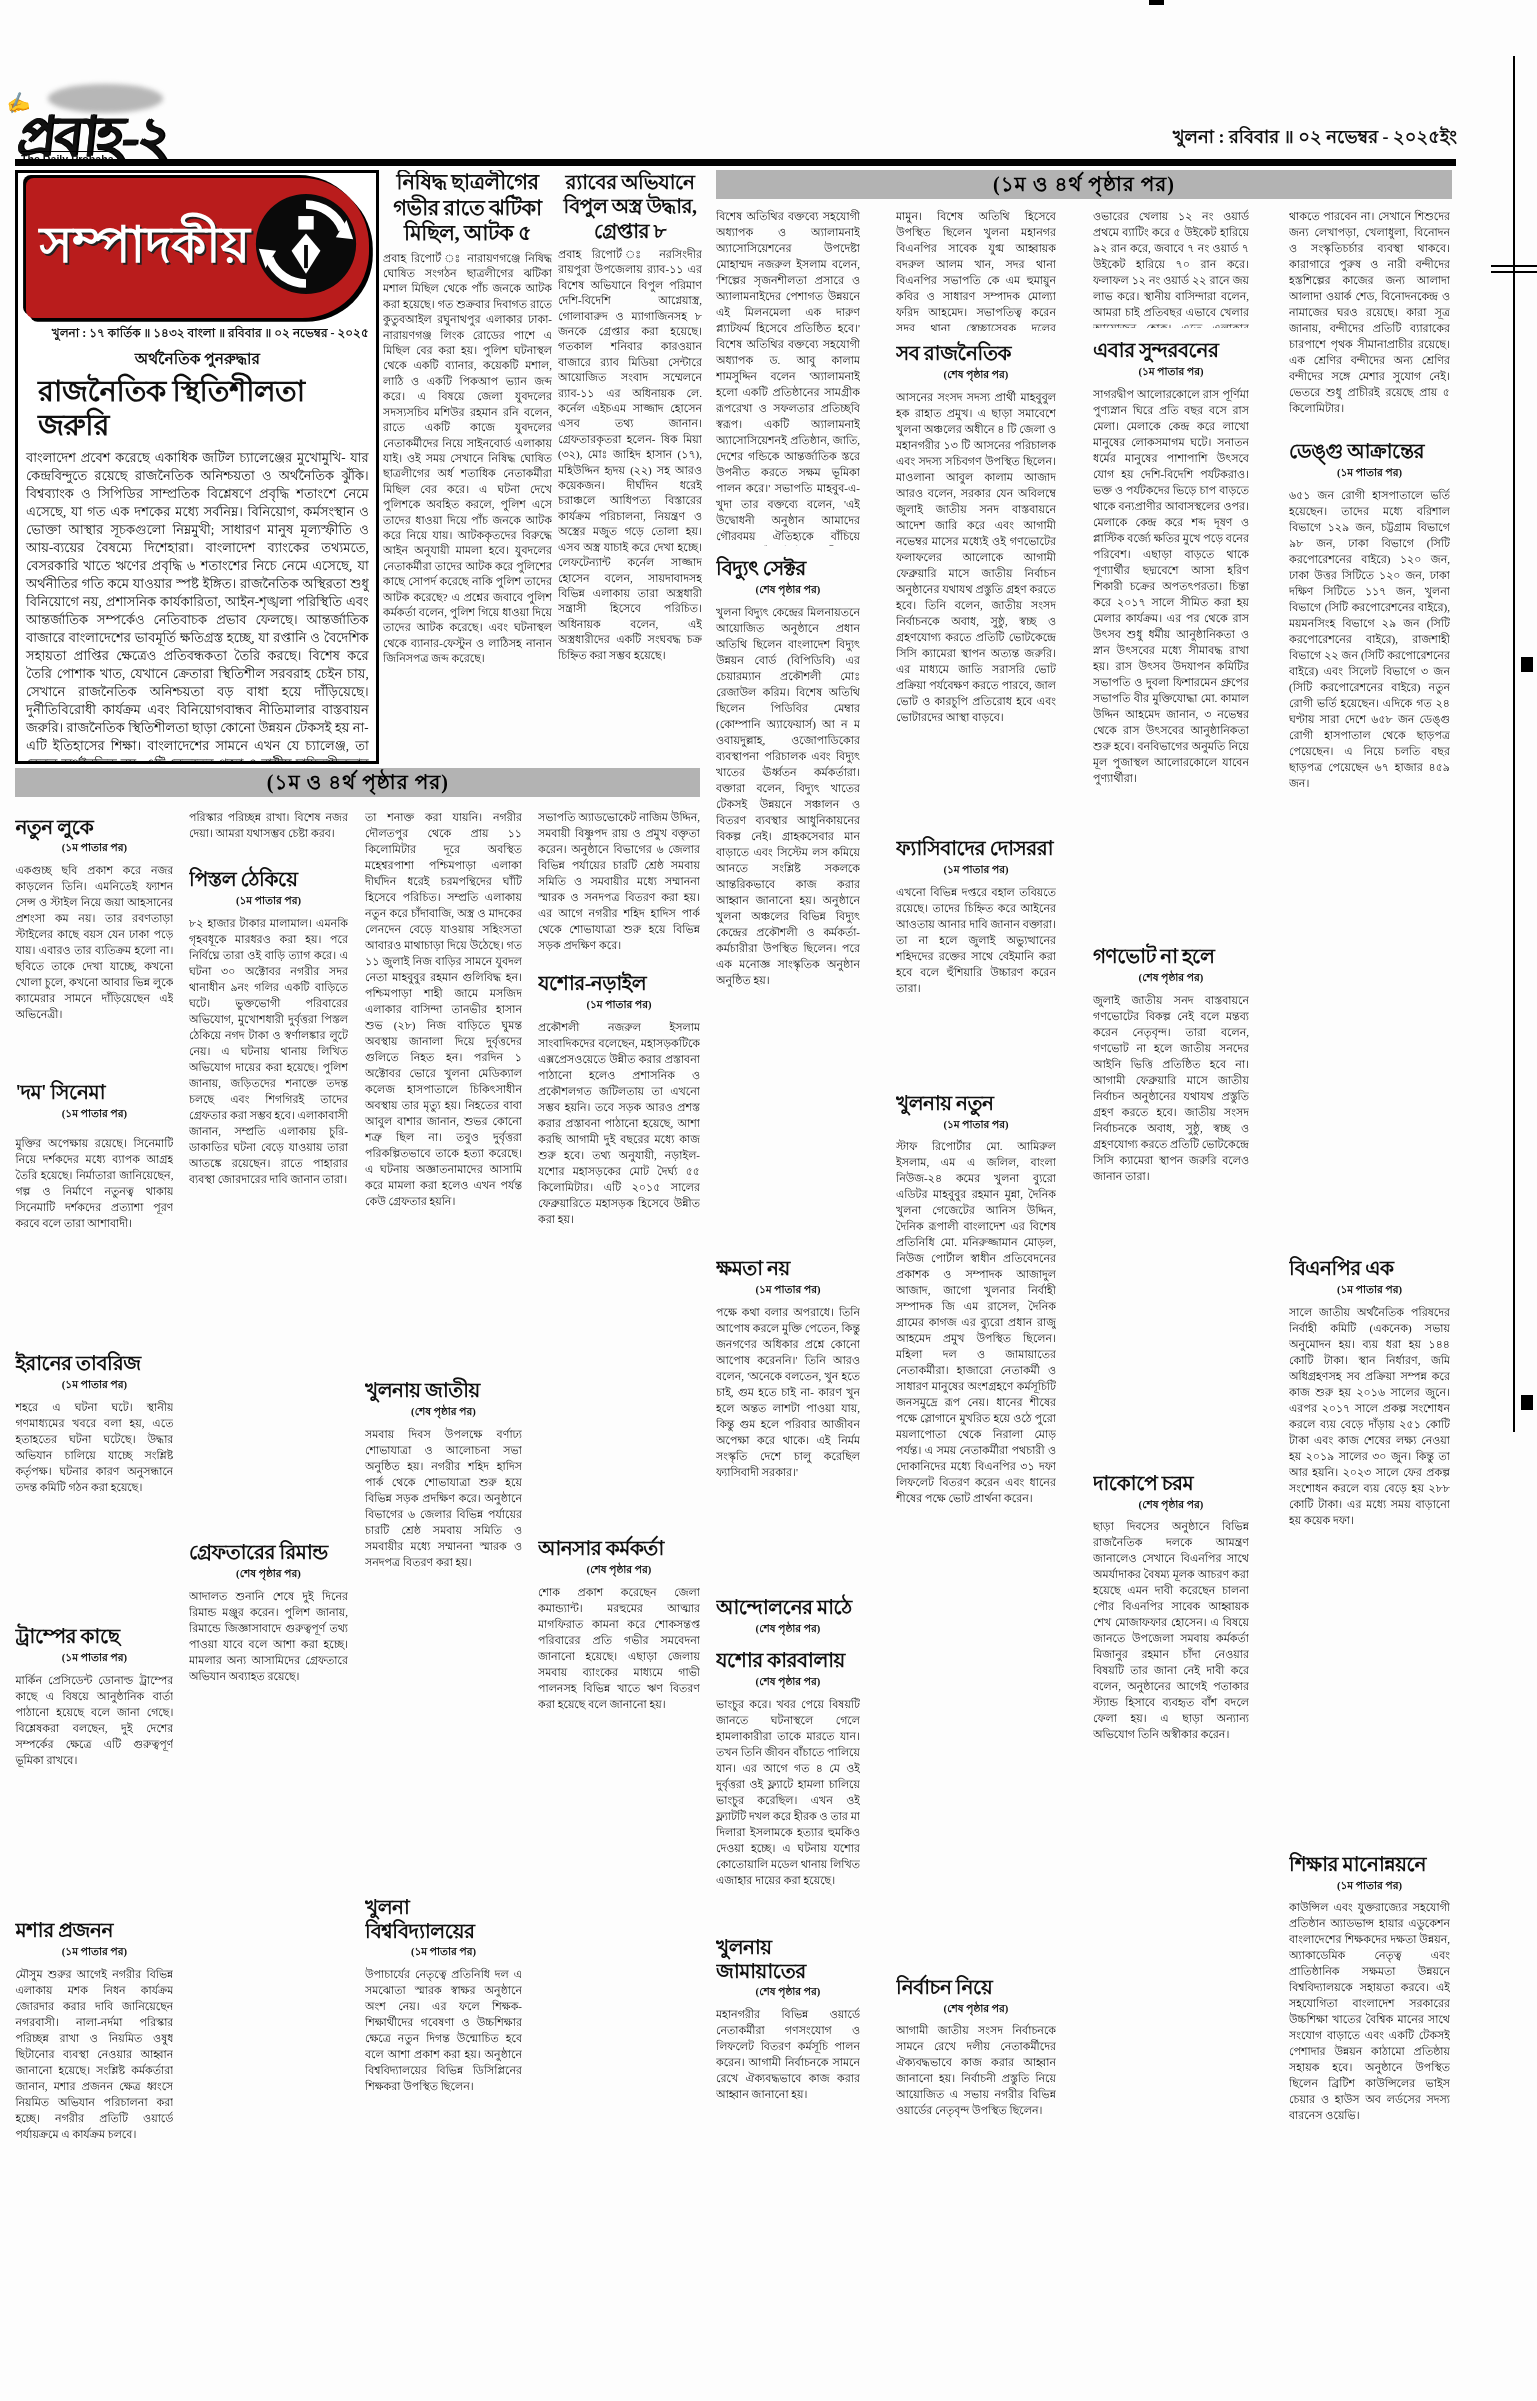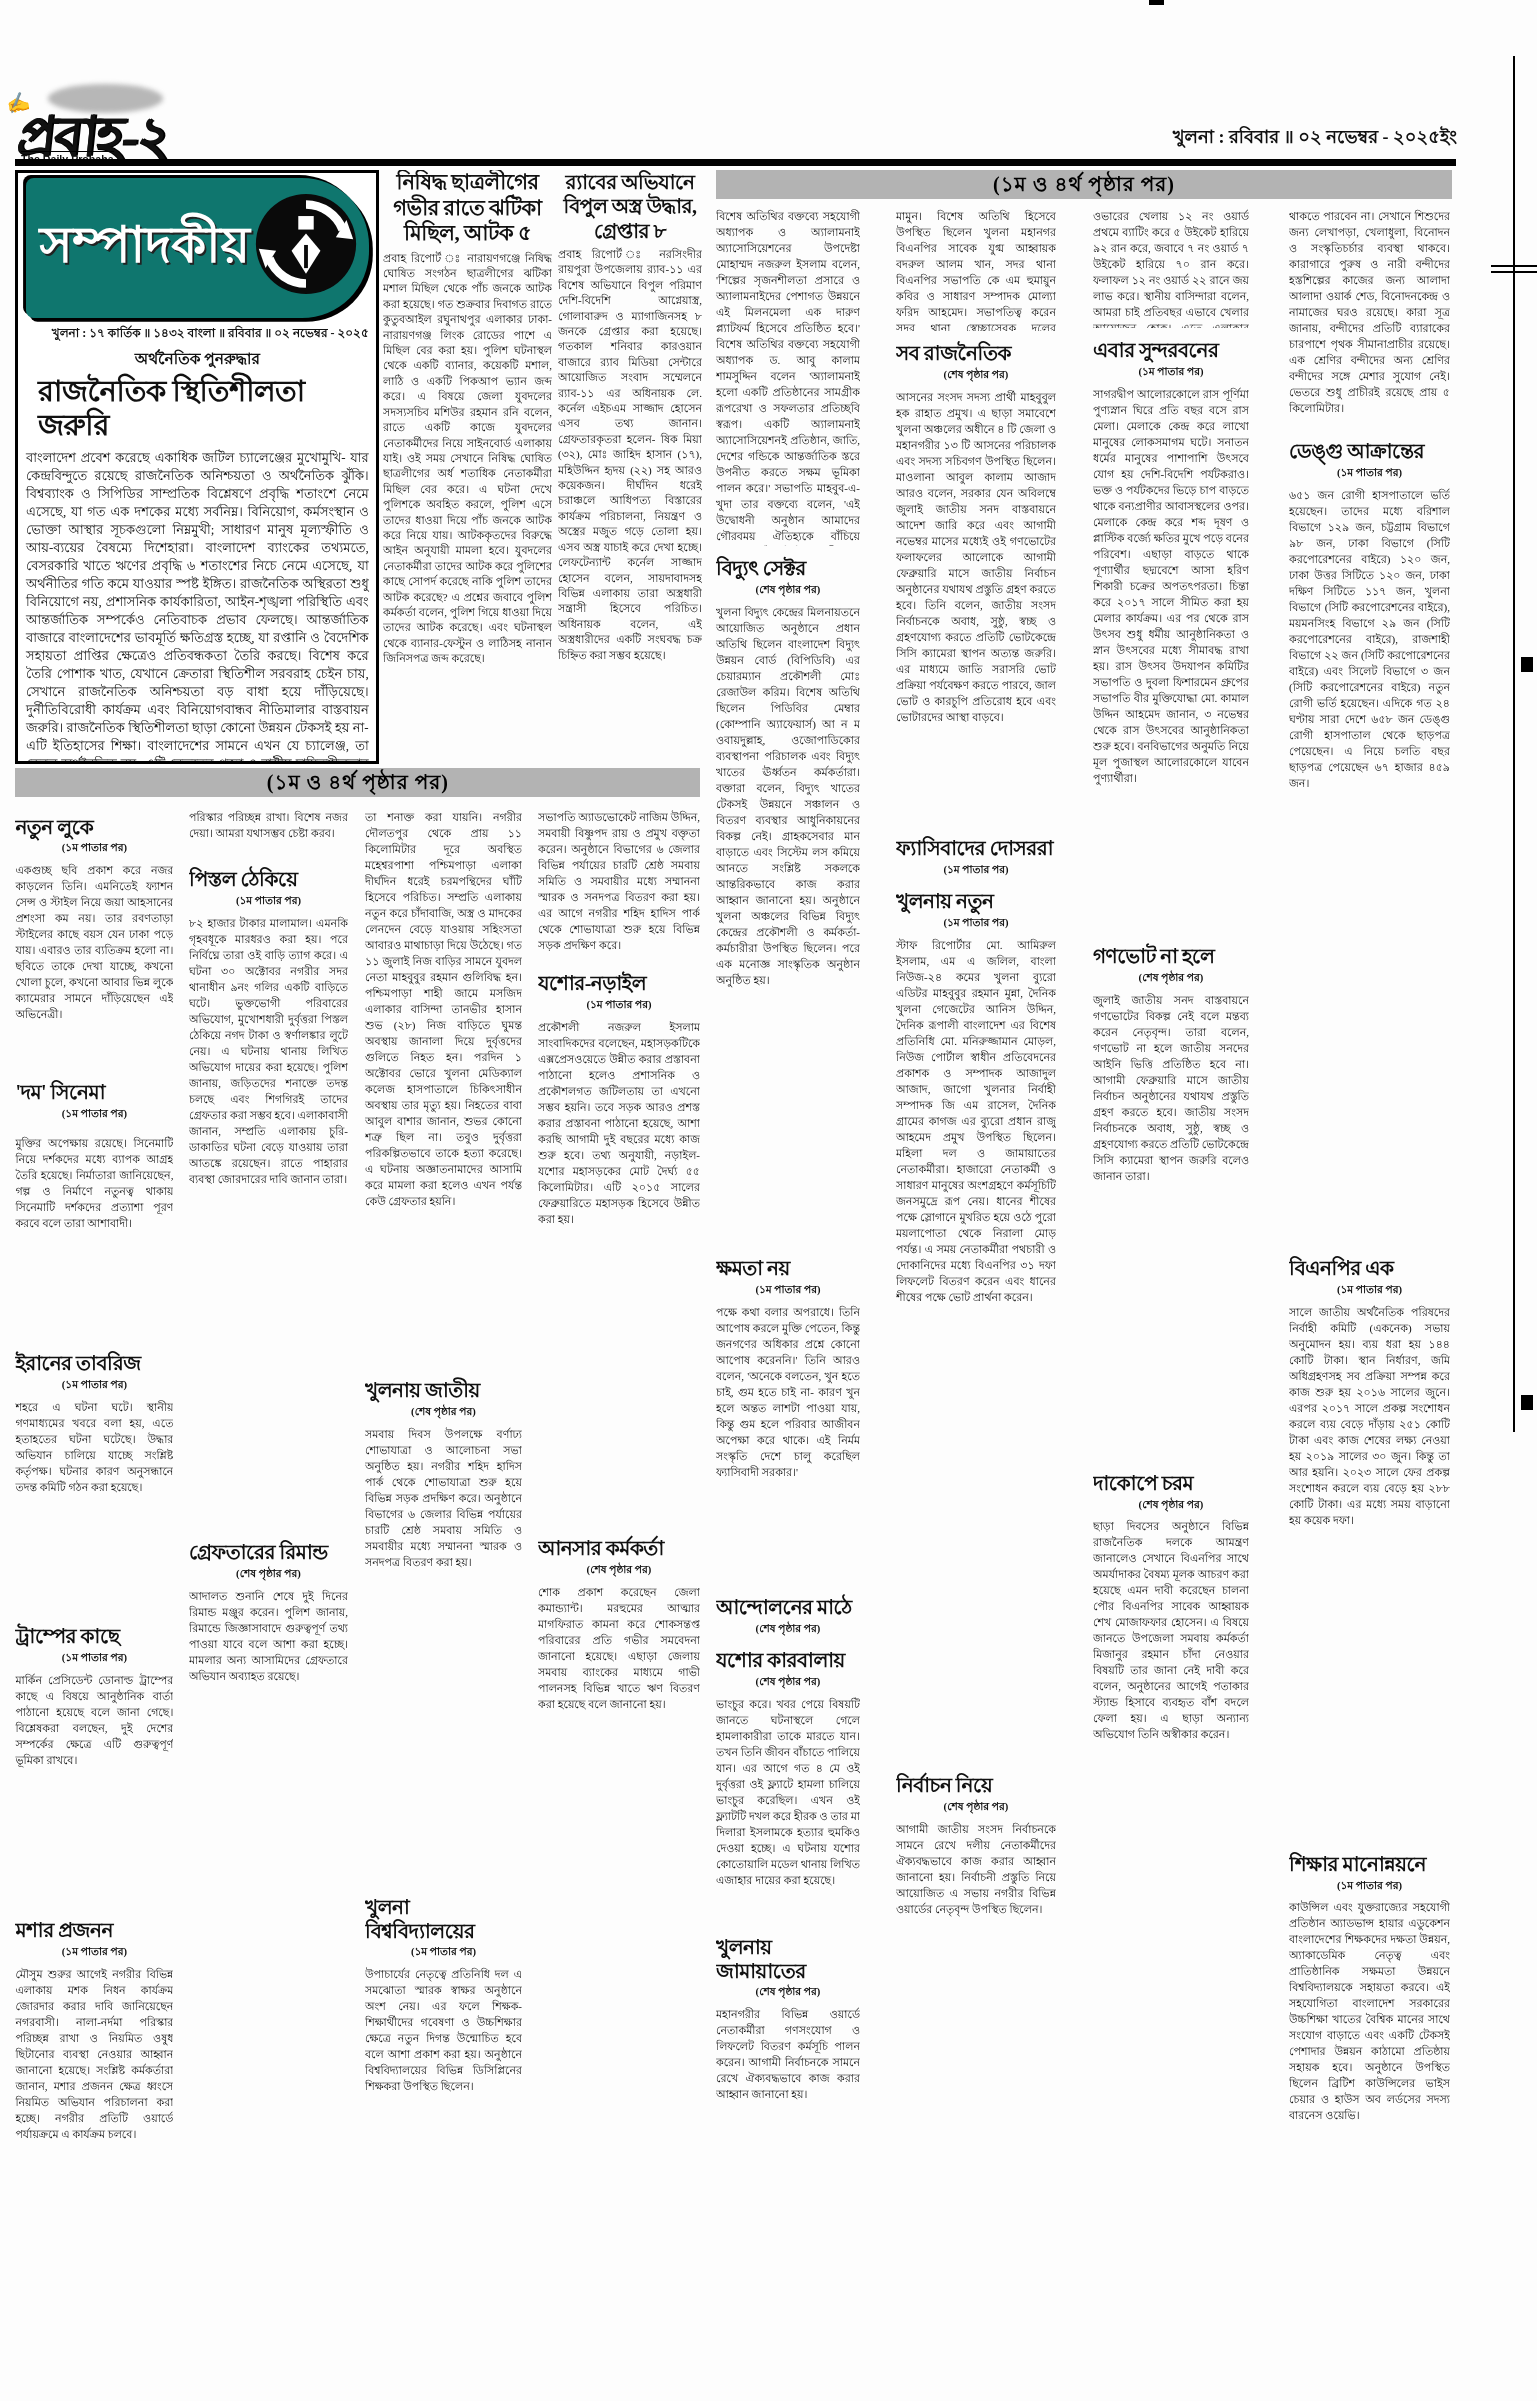--- a/index.html
+++ b/index.html
@@ -14,21 +14,21 @@
   #logo .main{position:absolute;left:7.7px;top:5.8px;font-size:52px;font-weight:900;letter-spacing:-1.9px;
        transform:skewX(-6deg) scaleY(1.05);text-shadow:1.9px 0 #000,0 1px #000;}
   #logo .sub{position:absolute;left:11.5px;top:61px;font-size:10.6px;font-weight:bold;
        font-family:"Liberation Sans",sans-serif;border-top:1.9px solid #000;padding-top:1px;}
   #dateline{top:123px;left:913px;width:544px;text-align:right;font-size:18px;font-weight:bold;}
   #toprule{left:15.4px;top:159px;width:1441px;height:6.7px;background:#000;}
   #topmark{left:1149px;top:0;width:15.4px;height:4.8px;background:#000;}
   
   #edbox{left:15.4px;top:170px;width:364px;height:594px;border:3.8px solid #000;box-sizing:border-box;
        padding:4.8px 7.7px;overflow:hidden;background:#fff;}
-  #edhead{position:relative;height:140px;background:#0f766e;border-radius:7.7px 67px 67px 7.7px;
+  #edhead{position:relative;height:140px;background:#b91c1c;border-radius:7.7px 67px 67px 7.7px;
        box-shadow:3.8px 3.8px 0 #000,-2.9px -2.9px 0 #000;}
   #edhead .edtitle{position:absolute;left:13.4px;top:29px;font-size:50px;font-weight:900;color:#fff;
        text-shadow:1.9px 1.9px 0 #222;}
   #edhead svg{position:absolute;right:9.6px;top:13.4px;}
   .eddate{text-align:right;font-size:12px;font-weight:bold;margin-top:6.7px;}
   .edkicker{text-align:center;font-size:15.4px;font-weight:bold;margin-top:2.9px;}
   .edheadline{font-size:29px;font-weight:900;line-height:1.15;margin-top:1.9px;letter-spacing:-0.5px;margin-left:12px;}
   #edflow .colbody{font-size:13px;line-height:18px;text-align:justify;margin-top:6.7px;}
   
   .toparticle{top:170px;height:594px;overflow:hidden;}
@@ -125,20 +125,21 @@
     <div class="subnote">(শেষ পৃষ্ঠার পর)</div>
     <div class="colbody">মহানগরীর বিভিন্ন ওয়ার্ডে নেতাকর্মীরা গণসংযোগ ও লিফলেট বিতরণ কর্মসূচি পালন করেন। আগামী নির্বাচনকে সামনে রেখে ঐক্যবদ্ধভাবে কাজ করার আহ্বান জানানো হয়।</div>
   </div>
 <div class="abs col" id="u2">
     <div class="colbody" style="height: 123px; overflow: hidden;">মামুন। বিশেষ অতিথি হিসেবে উপস্থিত ছিলেন খুলনা মহানগর বিএনপির সাবেক যুগ্ম আহ্বায়ক বদরুল আলম খান, সদর থানা বিএনপির সভাপতি কে এম হুমায়ুন কবির ও সাধারণ সম্পাদক মোল্যা ফরিদ আহমেদ। সভাপতিত্ব করেন সদর থানা স্বেচ্ছাসেবক দলের আহ্বায়ক গোলাম কিবরিয়া এবং সঞ্চালনা করেন সদস্য সচিব রায়হান বিন কামাল। অনুষ্ঠানে খুলনা মহানগর স্বেচ্ছাসেবক দলের বিভিন্ন ওয়ার্ডের নেতৃবৃন্দ উপস্থিত ছিলেন।</div>
     <div class="subhead">সব রাজনৈতিক</div>
     <div class="subnote">(শেষ পৃষ্ঠার পর)</div>
     <div class="colbody" style="height: 437px; overflow: hidden;">আসনের সংসদ সদস্য প্রার্থী মাহবুবুল হক রাহাত প্রমুখ। এ ছাড়া সমাবেশে খুলনা অঞ্চলের অধীনে ৪ টি জেলা ও মহানগরীর ১৩ টি আসনের পরিচালক এবং সদস্য সচিবগণ উপস্থিত ছিলেন। মাওলানা আবুল কালাম আজাদ আরও বলেন, সরকার যেন অবিলম্বে জুলাই জাতীয় সনদ বাস্তবায়নে আদেশ জারি করে এবং আগামী নভেম্বর মাসের মধ্যেই ওই গণভোটের ফলাফলের আলোকে আগামী ফেব্রুয়ারি মাসে জাতীয় নির্বাচন অনুষ্ঠানের যথাযথ প্রস্তুতি গ্রহণ করতে হবে। তিনি বলেন, জাতীয় সংসদ নির্বাচনকে অবাধ, সুষ্ঠু, স্বচ্ছ ও গ্রহণযোগ্য করতে প্রতিটি ভোটকেন্দ্রে সিসি ক্যামেরা স্থাপন অত্যন্ত জরুরি। এর মাধ্যমে জাতি সরাসরি ভোট প্রক্রিয়া পর্যবেক্ষণ করতে পারবে, জাল ভোট ও কারচুপি প্রতিরোধ হবে এবং ভোটারদের আস্থা বাড়বে।</div>
     <div class="subhead">ফ্যাসিবাদের দোসররা</div>
     <div class="subnote">(১ম পাতার পর)</div>
+    <div class="colbody" style="height: 197px; overflow: hidden;">এখনো বিভিন্ন দপ্তরে বহাল তবিয়তে রয়েছে। তাদের চিহ্নিত করে আইনের আওতায় আনার দাবি জানান বক্তারা। তা না হলে জুলাই অভ্যুত্থানের শহিদদের রক্তের সাথে বেইমানি করা হবে বলে হুঁশিয়ারি উচ্চারণ করেন তারা।</div>
     <div class="subhead">খুলনায় নতুন</div>
     <div class="subnote">(১ম পাতার পর)</div>
     <div class="colbody" style="height: 826px; overflow: hidden;">স্টাফ রিপোর্টার মো. আমিরুল ইসলাম, এম এ জলিল, বাংলা নিউজ-২৪ কমের খুলনা ব্যুরো এডিটর মাহবুবুর রহমান মুন্না, দৈনিক খুলনা গেজেটের আনিস উদ্দিন, দৈনিক রূপালী বাংলাদেশ এর বিশেষ প্রতিনিধি মো. মনিরুজ্জামান মোড়ল, নিউজ পোর্টাল স্বাধীন প্রতিবেদনের প্রকাশক ও সম্পাদক আজাদুল আজাদ, জাগো খুলনার নির্বাহী সম্পাদক জি এম রাসেল, দৈনিক গ্রামের কাগজ এর ব্যুরো প্রধান রাজু আহমেদ প্রমুখ উপস্থিত ছিলেন। মহিলা দল ও জামায়াতের নেতাকর্মীরা। হাজারো নেতাকর্মী ও সাধারণ মানুষের অংশগ্রহণে কর্মসূচিটি জনসমুদ্রে রূপ নেয়। ধানের শীষের পক্ষে স্লোগানে মুখরিত হয়ে ওঠে পুরো ময়লাপোতা থেকে নিরালা মোড় পর্যন্ত। এ সময় নেতাকর্মীরা পথচারী ও দোকানিদের মধ্যে বিএনপির ৩১ দফা লিফলেট বিতরণ করেন এবং ধানের শীষের পক্ষে ভোট প্রার্থনা করেন।</div>
     <div class="subhead">নির্বাচন নিয়ে</div>
     <div class="subnote">(শেষ পৃষ্ঠার পর)</div>
     <div class="colbody">আগামী জাতীয় সংসদ নির্বাচনকে সামনে রেখে দলীয় নেতাকর্মীদের ঐক্যবদ্ধভাবে কাজ করার আহ্বান জানানো হয়। নির্বাচনী প্রস্তুতি নিয়ে আয়োজিত এ সভায় নগরীর বিভিন্ন ওয়ার্ডের নেতৃবৃন্দ উপস্থিত ছিলেন।</div>
   </div>
 <div class="abs col" id="u3">
     <div class="colbody" style="height: 120px; overflow: hidden;">ওভারের খেলায় ১২ নং ওয়ার্ড প্রথমে ব্যাটিং করে ৫ উইকেট হারিয়ে ৯২ রান করে, জবাবে ৭ নং ওয়ার্ড ৭ উইকেট হারিয়ে ৭০ রান করে। ফলাফল ১২ নং ওয়ার্ড ২২ রানে জয় লাভ করে। স্থানীয় বাসিন্দারা বলেন, আমরা চাই প্রতিবছর এভাবে খেলার আয়োজন হোক। এতে এলাকার তরুণরা খেলাধুলায় অংশগ্রহণ করবে, একদিকে যেমন স্বাস্থ্য ভালো থাকবে, অন্যদিকে অপরাধ প্রবণতাও কমবে।</div>
     <div class="subhead">এবার সুন্দরবনের</div>

